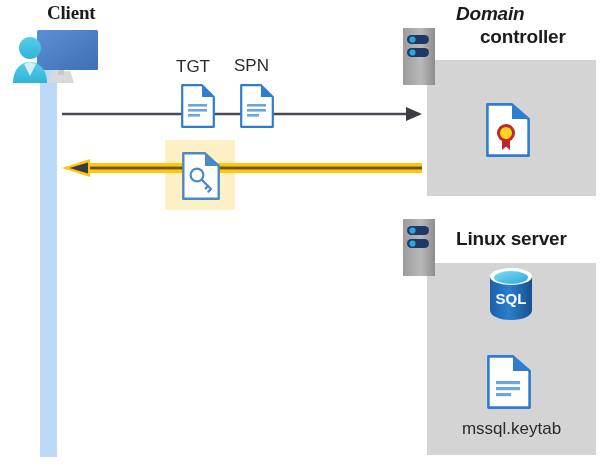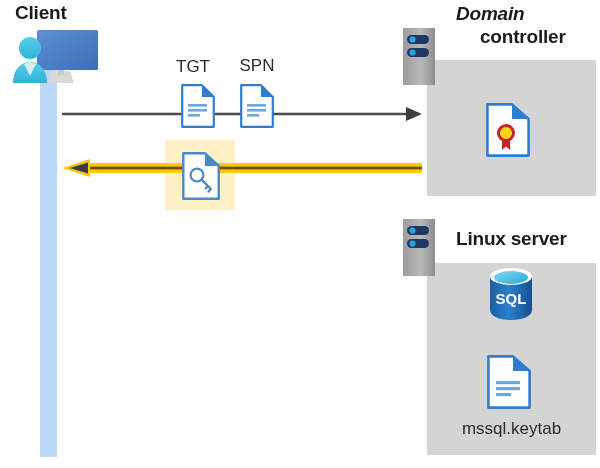--- a/index.html
+++ b/index.html
@@ -29,21 +29,21 @@
   #resp-arrow{left:60px;top:158px;width:362px;height:22px;}
 
   
   svg{display:block;overflow:visible;}
 </style>
 </head>
 <body>
 
 <div class="abs grey-box" id="client-lifeline" style="background:#bed9f7"></div>
 
-<div class="abs title-bold" id="client-title" style="left:15px;top:2px;width:120px;">Client</div>
+<div class="abs title-bold" id="client-title" style="left:47px;top:2px;width:120px;font-family:Liberation Serif, serif;">Client</div>
 
 <div class="abs" style="left:8px;top:25px;">
   <svg width="100" height="70" viewBox="0 0 100 70">
 
     <path d="M44 46 L62 46 L66 58 L40 58 Z" fill="#d9d9d9"></path>
     <rect x="50" y="40" width="6" height="10" fill="#c9c9c9"></rect>
 
     <defs>
       <linearGradient id="scrGrad" x1="0" y1="0" x2="1" y2="1">
         <stop offset="0%" stop-color="#5b8fd4"></stop>
@@ -75,21 +75,21 @@
 <div class="abs" style="left:181px;top:84px;">
   <svg width="34" height="44" viewBox="0 0 34 44">
     <path d="M1.2 1.2 H21 L32.8 13 V42.8 H1.2 Z" fill="#ffffff" stroke="#2e7dd1" stroke-width="2.2" stroke-linejoin="round"></path>
     <path d="M21 1.2 L32.8 13 H21 Z" fill="#2e7dd1"></path>
     <rect x="7" y="20" width="19" height="2.6" fill="#6aa6e0"></rect>
     <rect x="7" y="25" width="19" height="2.6" fill="#6aa6e0"></rect>
     <rect x="7" y="30" width="12" height="2.6" fill="#6aa6e0"></rect>
   </svg>
 </div>
 
-<div class="abs doc-label" style="left:234px;top:56px;width:46px;text-align:center;">SPN</div>
+<div class="abs doc-label" style="left:234px;top:56px;width:46px;text-align:left;">SPN</div>
 <div class="abs" style="left:240px;top:84px;">
   <svg width="34" height="44" viewBox="0 0 34 44">
     <path d="M1.2 1.2 H21 L32.8 13 V42.8 H1.2 Z" fill="#ffffff" stroke="#2e7dd1" stroke-width="2.2" stroke-linejoin="round"></path>
     <path d="M21 1.2 L32.8 13 H21 Z" fill="#2e7dd1"></path>
     <rect x="7" y="20" width="19" height="2.6" fill="#6aa6e0"></rect>
     <rect x="7" y="25" width="19" height="2.6" fill="#6aa6e0"></rect>
     <rect x="7" y="30" width="12" height="2.6" fill="#6aa6e0"></rect>
   </svg>
 </div>
 

